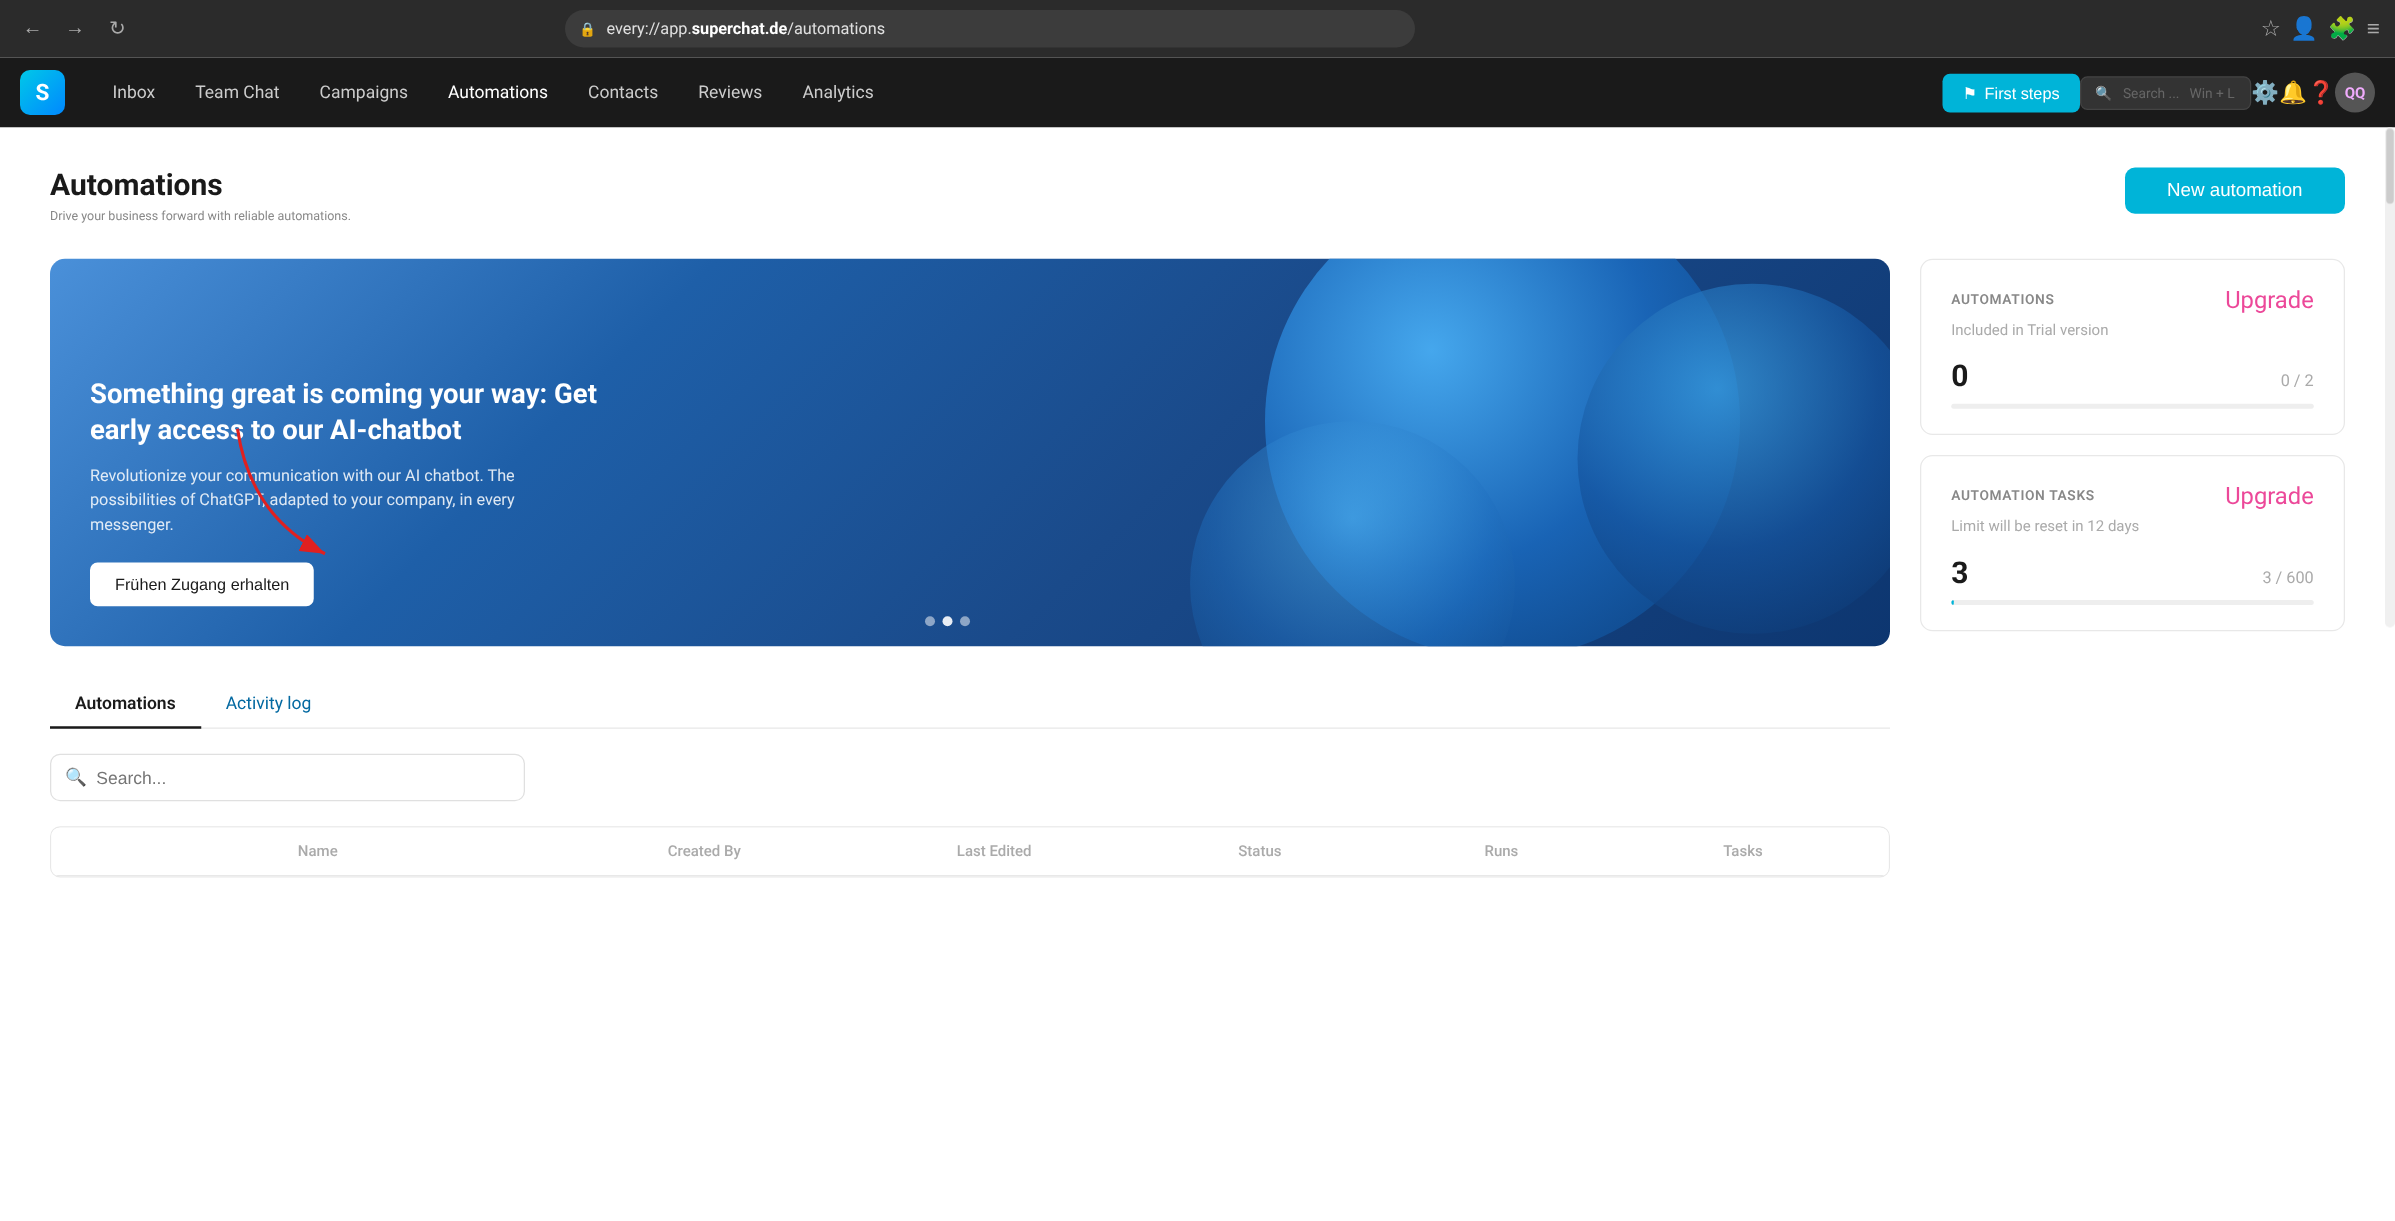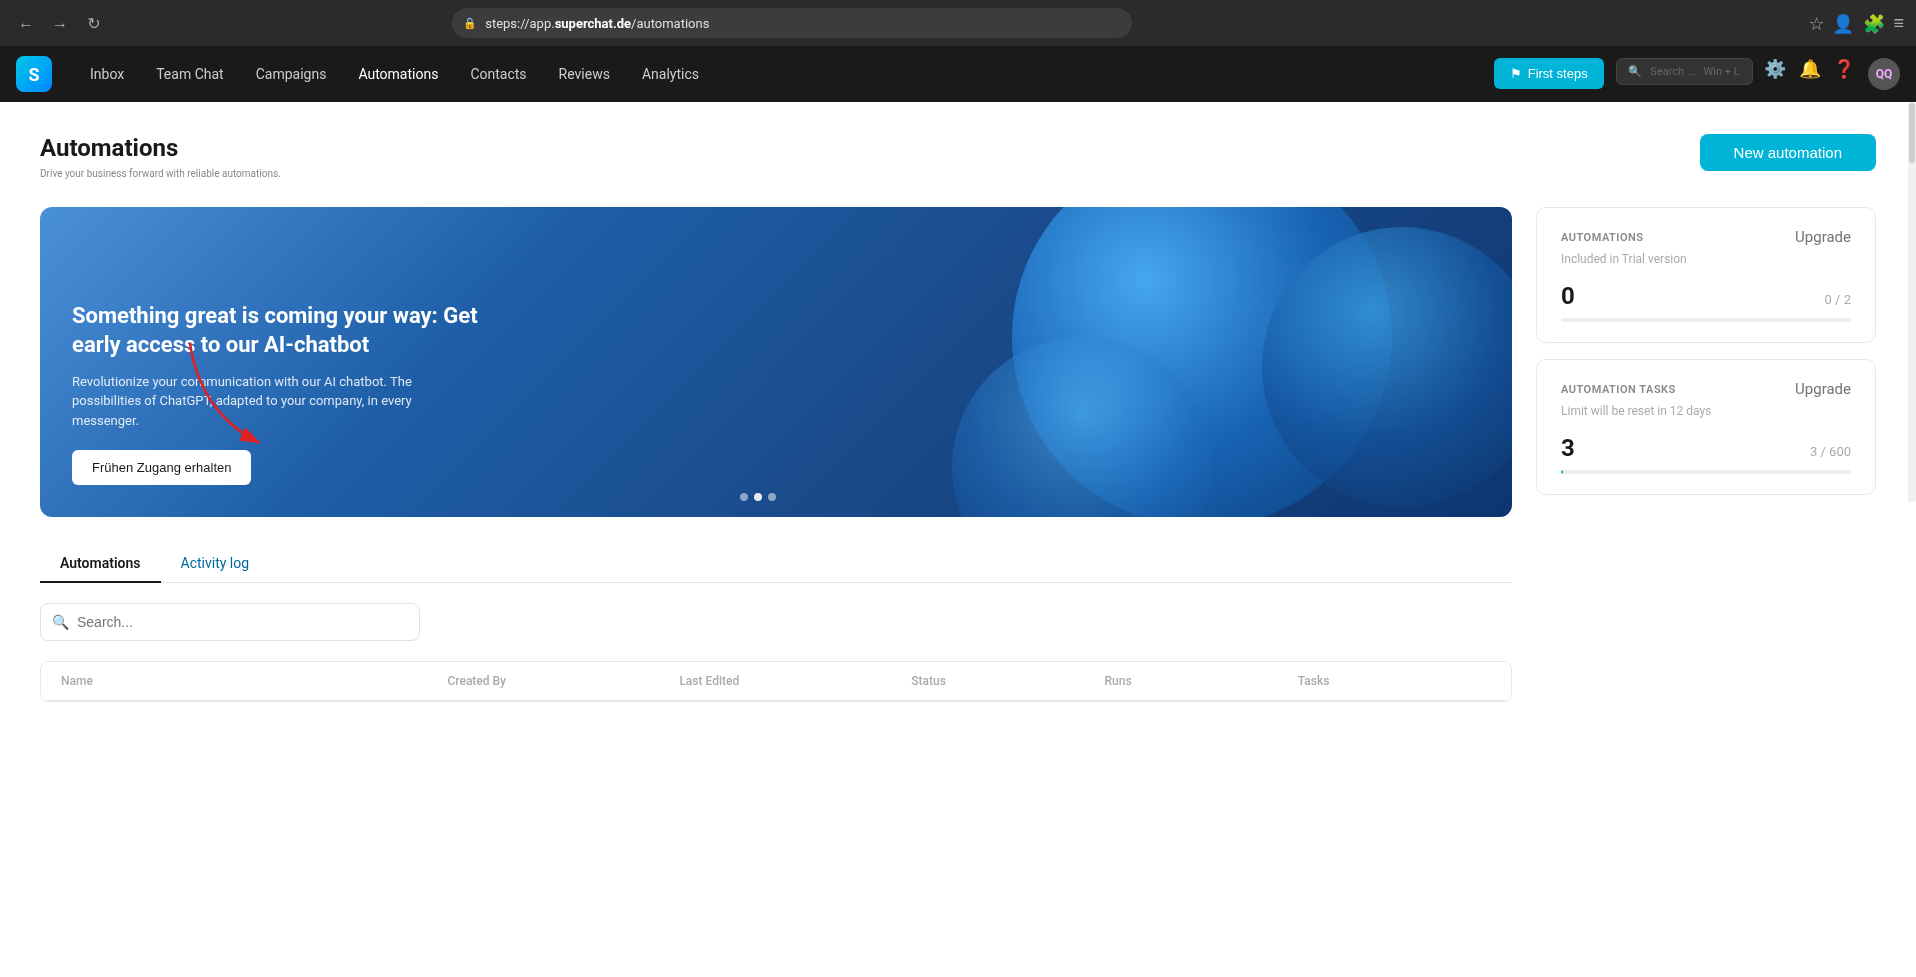--- a/index.html
+++ b/index.html
@@ -48,21 +48,21 @@
       border-radius: 8px;
       display: flex; align-items: center; justify-content: center;
       color: white; font-size: 18px; font-weight: bold;
     }
     .nav-items { display: flex; gap: 4px; align-items: flex-end; flex: 1; }
     .nav-item {
       color: #ccc; font-size: 14px; padding: 8px 14px;
       border-radius: 6px; cursor: pointer; white-space: nowrap;
     }
     .nav-item.active { color: white; }
-    .navbar-right { display: flex; align-items: flex-start; gap: 12px; margin-left: auto; }
+    .navbar-right { display: flex; align-items: center; margin-left: auto; }
     .first-steps-btn {
       background: #00b4d8; color: white; border: none;
       padding: 8px 16px; border-radius: 6px; font-size: 13px;
       cursor: pointer; display: flex; align-items: center; gap: 6px; font-weight: 500;
     }
     .first-steps-btn:before { content: '⚑'; }
     .search-box {
       background: #333; border: 1px solid #444; border-radius: 6px;
       padding: 6px 12px; color: #aaa; font-size: 13px;
       display: flex; align-items: center; gap: 8px; cursor: pointer;
@@ -162,21 +162,21 @@
     
     .sidebar-cards { width: 340px; display: flex; flex-direction: column; gap: 16px; }
     .stat-card {
       background: white; border: 1px solid #e8e8e8; border-radius: 10px;
       padding: 20px 24px;
     }
     .stat-card-header {
       display: flex; justify-content: space-between; align-items: center; margin-bottom: 6px;
     }
     .stat-card-title { font-size: 11px; font-weight: 600; color: #888; letter-spacing: 0.5px; text-transform: uppercase; }
-    .stat-upgrade-link { color: #737373; font-size: 15px; cursor: pointer; }
+    .stat-upgrade-link { color: #ec4899; font-size: 19px; cursor: pointer; }
     .stat-subtitle { font-size: 12px; color: #aaa; margin-bottom: 16px; }
     .stat-numbers {
       display: flex; justify-content: space-between; align-items: baseline; margin-bottom: 8px;
     }
     .stat-current { font-size: 24px; font-weight: 700; color: #1a1a1a; }
     .stat-max { font-size: 13px; color: #aaa; }
     .stat-progress-bar {
       height: 4px; background: #eee; border-radius: 2px; overflow: hidden;
     }
     .stat-progress-fill { height: 100%; border-radius: 2px; background: #e0e0e0; }
@@ -202,21 +202,21 @@
       border: 1px solid #e0e0e0; border-radius: 8px;
       font-size: 14px; color: #333; background: white; outline: none;
     }
     .search-input-icon {
       position: absolute; left: 12px; top: 50%; transform: translateY(-50%);
       color: #aaa; font-size: 14px;
     }
 
     
     .table-wrapper {
-      background: white; border: 1px solid #e8e8e8; border-radius: 8px; overflow: hidden;
+      background: white; border: 1px solid #e8e8e8; border-radius: 8px; overflow: hidden; text-align: center;
     }
     .table-header {
       display: grid;
       grid-template-columns: 2fr 1.2fr 1.2fr 1fr 1fr 1fr;
       padding: 12px 20px; background: white;
       border-bottom: 1px solid #e8e8e8;
     }
     .table-header-cell {
       font-size: 12px; color: #aaa; font-weight: 500; text-transform: capitalize;
     }
@@ -234,21 +234,21 @@
 
 <div class="browser-chrome">
   <div class="browser-nav-btns">
     <button class="browser-nav-btn">←</button>
     <button class="browser-nav-btn">→</button>
     <button class="browser-nav-btn">↻</button>
   </div>
   <div class="browser-address-bar">
     <span class="browser-address-icon">🔒</span>
     <span class="browser-address-text">
-      <span>steps://app.</span><strong>superchat.de</strong><span>/automations</span>
+      <span>every://app.</span><strong>superchat.de</strong><span>/automations</span>
     </span>
   </div>
   <div class="browser-right-icons">
     <span>☆</span>
     <span>👤</span>
     <span>🧩</span>
     <span>≡</span>
   </div>
 </div>
 

